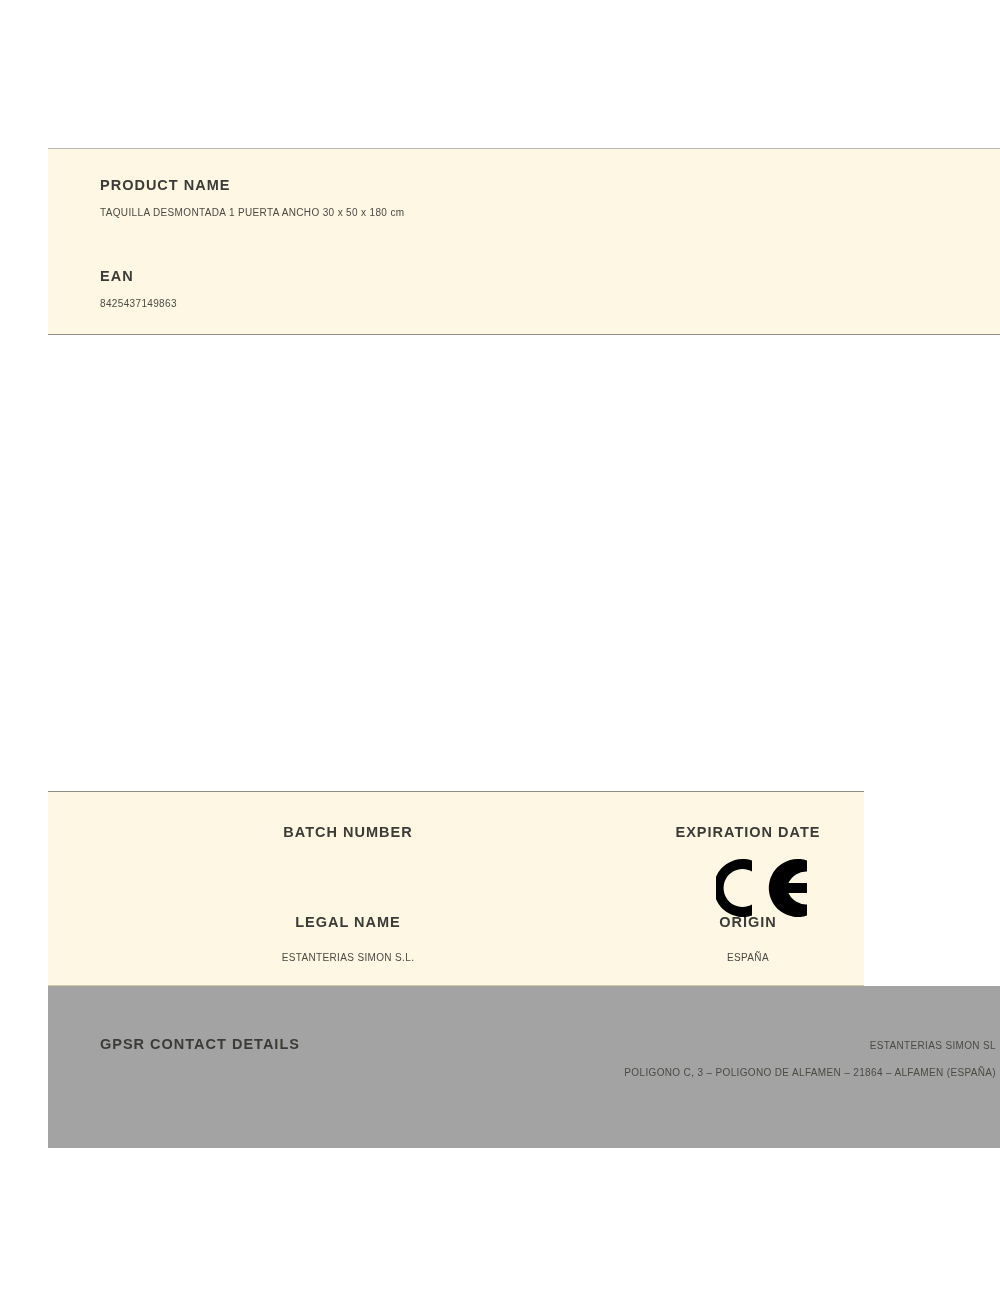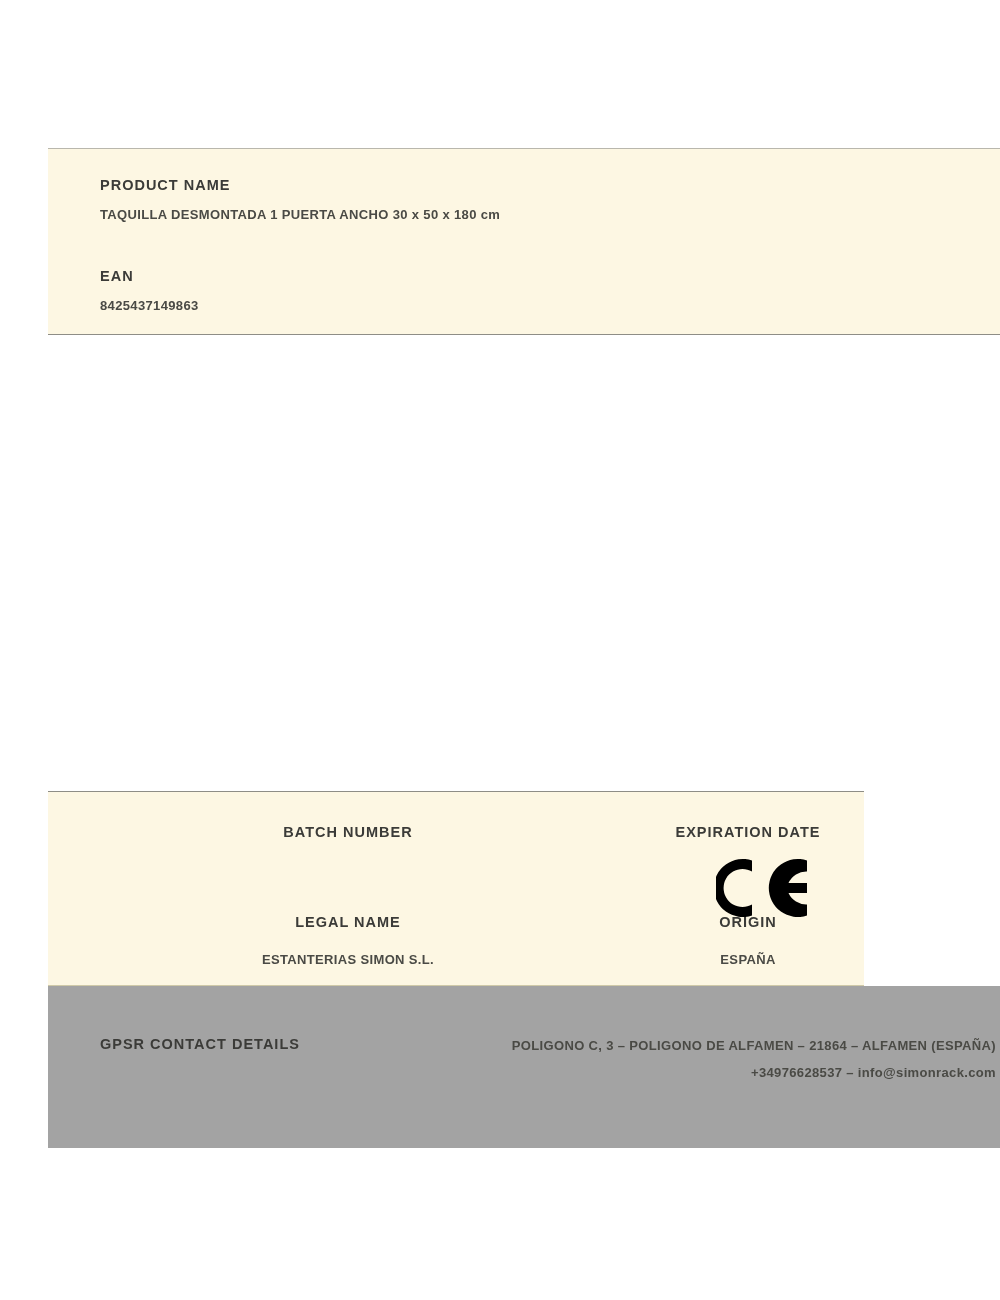--- a/index.html
+++ b/index.html
@@ -34,22 +34,22 @@
     border-bottom: 1px solid #8e8d86;
     box-sizing: border-box;
   }
   .label {
     font-size: 14.5px;
     font-weight: 700;
     letter-spacing: 1.0px;
     color: #3b3b38;
   }
   .value {
-    font-size: 13px;
-    font-weight: 700;
+    font-size: 10px;
+    font-weight: 400;
     letter-spacing: 0.35px;
     color: #4a4a45;
   }
   .top-block .field-name {
     position: absolute;
     left: 52px;
     top: 28px;
   }
   .top-block .field-name-value {
     position: absolute;
@@ -178,18 +178,18 @@
         <path d="M36 8.5 A 29 29 0 1 0 36 63.5 L36 52.5 A 19 19 0 1 1 36 19.5 Z" fill="#000000"></path>
 
         <path d="M92 8.5 A 29 29 0 1 0 92 63.5 L92 52.5 A 19.5 19.5 0 0 1 73.5 41 L92 41 L92 31 L73.5 31 A 19.5 19.5 0 0 1 92 19.5 Z" fill="#000000" transform="translate(-1,0)"></path>
       </svg>
     </div>
   </div>
 
   <div class="bottom-block">
     <div class="label gpsr-label">GPSR CONTACT DETAILS</div>
     <div class="gpsr-lines">
+      <span class="value">ESTANTERIAS SIMON SL</span>
       <span class="value">POLIGONO C, 3 – POLIGONO DE ALFAMEN – 21864 – ALFAMEN (ESPAÑA)</span>
-      <span class="value">+34976628537 – info@simonrack.com</span>
     </div>
   </div>
 
 </div>
 
 </body></html>

